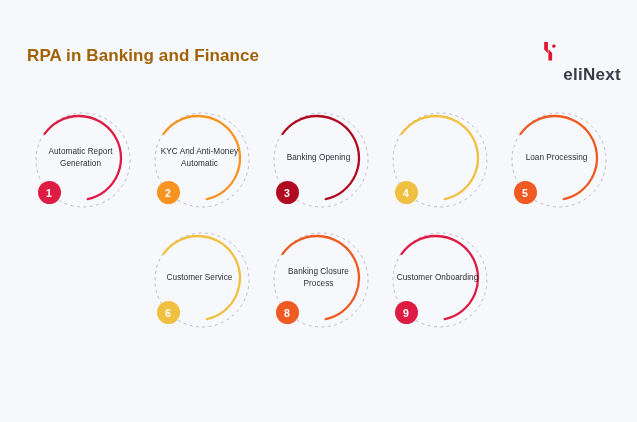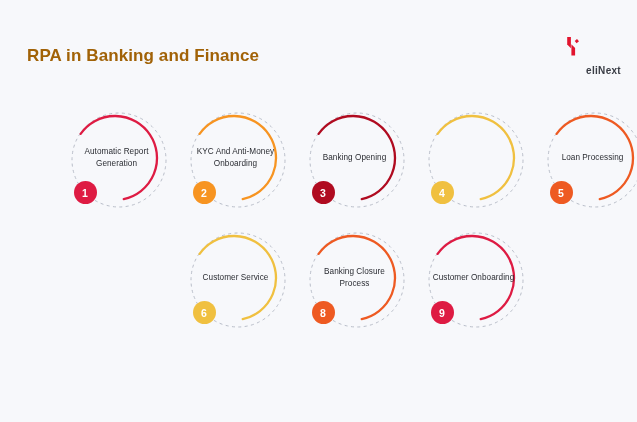--- a/index.html
+++ b/index.html
@@ -35,32 +35,32 @@
 
   .logo {
     position:absolute;
     right:16px; top:17px;
     display:flex;
     align-items:center;
     gap:6px;
   }
   .logo-mark { display:block; }
   .logo-text {
-    font-size:10px;
+    font-size:17px;
     font-weight:bold;
     color:#3a3d45;
     letter-spacing:0.3px;
     margin-top:48px;
   }
 
   
   .diagram {
     position:absolute;
     left:0; top:60px;
-    width:543px; height:362px;margin-left:36px;
+    width:543px; height:362px;
   }
 
   .row {
     position:absolute;
     left:0;
     width:637px;
     display:flex;
     justify-content:center;
     gap:13px;
   }
@@ -154,21 +154,21 @@
         <div class="node-label">Automatic Report Generation</div>
         <div class="node-badge" style="background: rgb(222, 27, 67);">1</div>
       </div>
       <div class="node">
         <svg class="node-dashed" viewBox="0 0 106 106">
           <circle cx="55" cy="52" r="47"></circle>
         </svg>
         <svg class="node-arc" viewBox="0 0 106 106">
           <path d="M 16.60 25.91 A 42 42 0 1 1 59.73 91.08" stroke="#f79421"></path>
         </svg>
-        <div class="node-label">KYC And Anti-Money Onboarding</div>
+        <div class="node-label">KYC And Anti-Money Automatic</div>
         <div class="node-badge" style="background: rgb(247, 148, 33);">2</div>
       </div>
       <div class="node">
         <svg class="node-dashed" viewBox="0 0 106 106">
           <circle cx="55" cy="52" r="47"></circle>
         </svg>
         <svg class="node-arc" viewBox="0 0 106 106">
           <path d="M 16.60 25.91 A 42 42 0 1 1 59.73 91.08" stroke="#b00b20"></path>
         </svg>
         <div class="node-label">Banking Opening</div>

